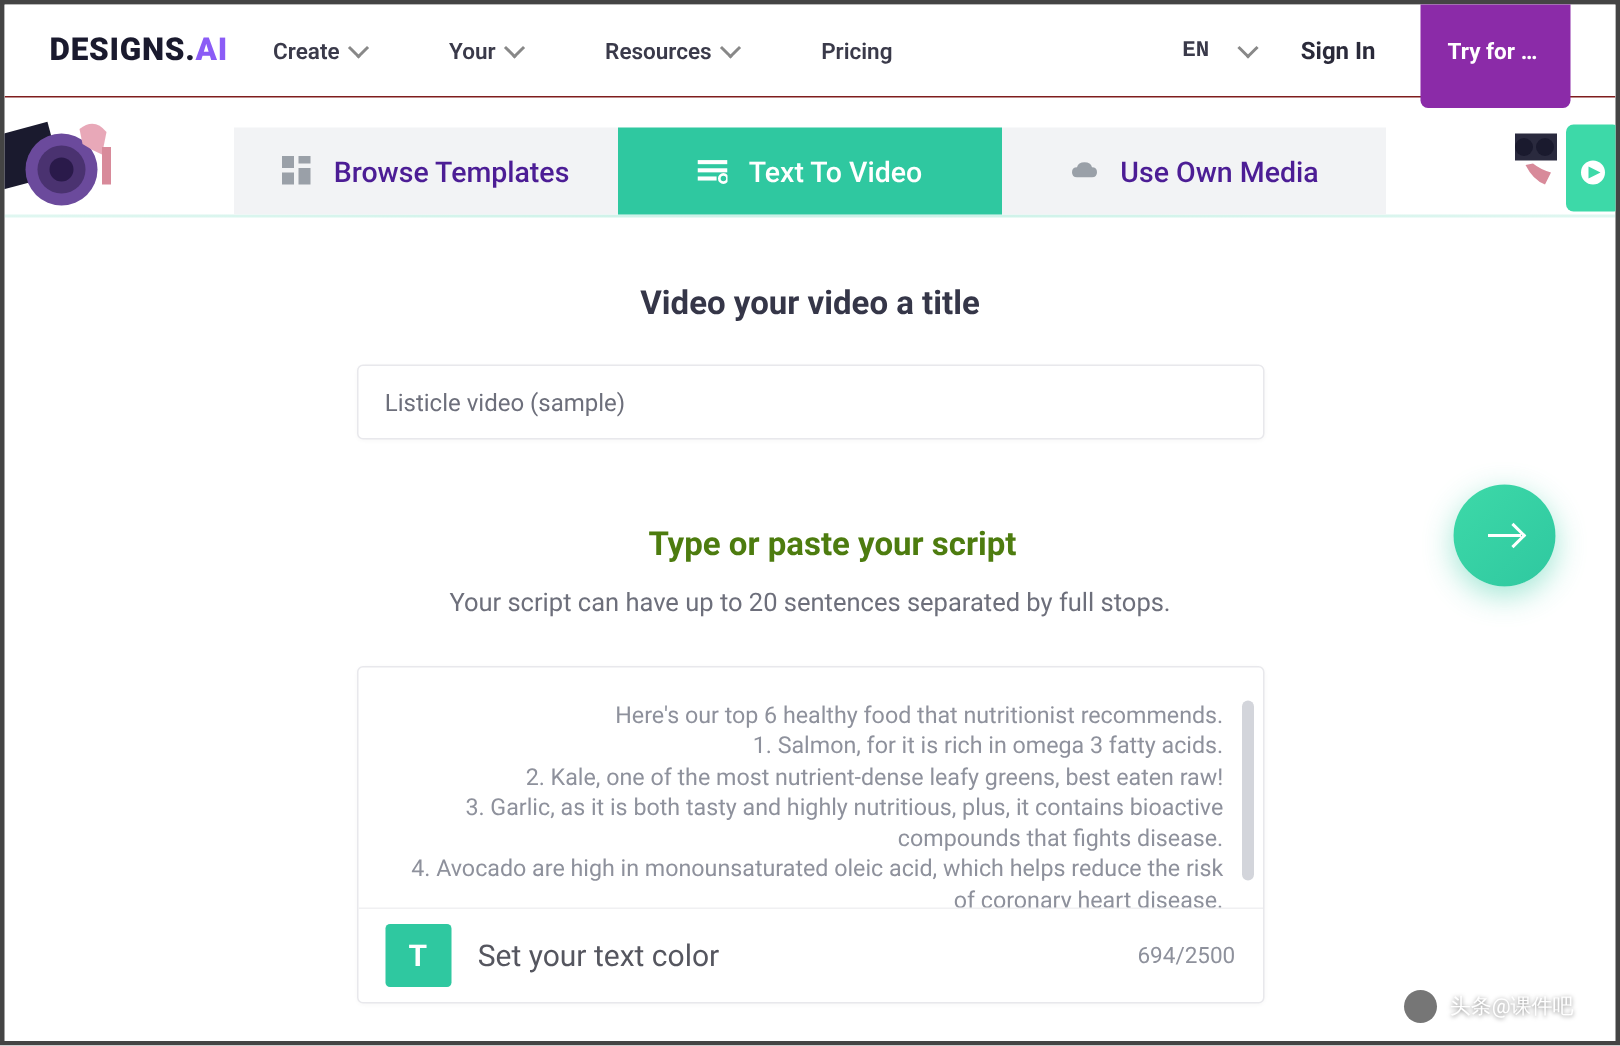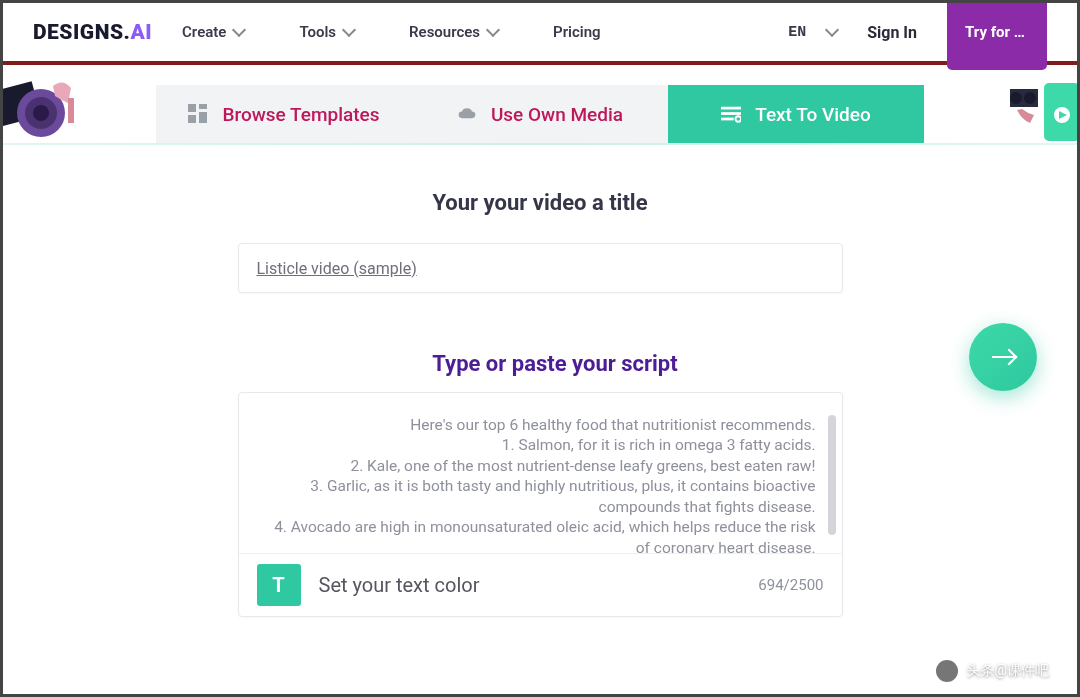--- a/index.html
+++ b/index.html
@@ -18,21 +18,21 @@
   background: white;
   position: relative;
   overflow: hidden;
 }
 .header {
   display: flex;
   align-items: center;
   height: 62px;
   padding: 0 30px;
   background: #fff;
-  border-bottom: 4px solid #7f1d1d;
+  border-bottom: 1px solid #7f1d1d;
   justify-content: center;
 }
 .logo {
   font-weight: 900;
   font-size: 21px;
   letter-spacing: 0.5px;
   color: #1a1a2e;
   margin-right: 30px;
 }
 .logo .accent { color: #8b5cf6; }
@@ -95,21 +95,21 @@
   margin-top: 20px;
 }
 .tab {
   display: flex;
   align-items: center;
   justify-content: center;
   gap: 14px;
   width: 256px;
   height: 58px;
   background: #f2f3f5;
-  color: #be185d;
+  color: #4c1d95;
   font-size: 19px;
   font-weight: 500;
   cursor: pointer;
 }
 .tab.active {
   background: #2fc8a0;
   color: #fff;
 }
 .tab-icon { width: 20px; height: 20px; display: inline-flex; align-items: center; justify-content: center; }
 
@@ -135,26 +135,25 @@
   margin: 0 auto;
   background: #fff;
   border: 1px solid #e8e8ec;
   border-radius: 4px;
   box-shadow: 0 1px 3px rgba(0,0,0,0.03);
   padding: 0 18px;
   font-size: 16px;
   color: #6d6f7b;
   display: flex;
   align-items: center;
-  text-decoration: underline;
 }
 .section-title2 {
   font-size: 22px;
   font-weight: 700;
-  color: #4c1d95;
+  color: #4d7c0f;
   margin-top: 58px;
   margin-bottom: 16px;
   margin-left: 30px;
 }
 .subtitle {
   font-size: 17px;
   color: #6d6f7b;
   margin-bottom: 32px;
 }
 .script-box {
@@ -263,21 +262,21 @@
 <div class="header">
   <div class="logo">
     <span>DESIGNS.</span><span class="accent">AI</span>
   </div>
   <div class="nav-menu">
     <div class="nav-item">
       <span>Create</span>
       <span class="chevron-down"></span>
     </div>
     <div class="nav-item">
-      <span>Tools</span>
+      <span>Your</span>
       <span class="chevron-down"></span>
     </div>
     <div class="nav-item">
       <span>Resources</span>
       <span class="chevron-down"></span>
     </div>
     <div class="nav-item">
       <span>Pricing</span>
     </div>
   </div>
@@ -318,49 +317,50 @@
     <span class="tab-icon">
       <svg width="20" height="20" viewBox="0 0 20 20">
             <rect x="0" y="0" width="8" height="8" fill="#9aa0a8"></rect>
             <rect x="11" y="0" width="8" height="5" fill="#9aa0a8"></rect>
             <rect x="11" y="8" width="8" height="11" fill="#9aa0a8"></rect>
             <rect x="0" y="11" width="8" height="8" fill="#9aa0a8"></rect>
           </svg>
     </span>
     <span>Browse Templates</span>
   </div>
-  <div class="tab">
-    <span class="tab-icon">
-      <svg width="24" height="18" viewBox="0 0 24 18">
-            <path d="M6 14 Q2 14 2 10 Q2 6 6 6 Q7 2 12 2 Q17 2 18 6 Q22 6 22 10 Q22 14 18 14 Z" fill="#9aa0a8"></path>
-          </svg>
-    </span>
-    <span>Use Own Media</span>
-  </div>
   <div class="tab active">
     <span class="tab-icon">
       <svg width="22" height="20" viewBox="0 0 22 20">
             <rect x="0" y="2" width="22" height="3" fill="#fff"></rect>
             <rect x="0" y="8" width="22" height="3" fill="#fff"></rect>
             <rect x="0" y="14" width="14" height="3" fill="#fff"></rect>
             <circle cx="19" cy="15.5" r="3" fill="none" stroke="#fff" stroke-width="2"></circle>
           </svg>
     </span>
     <span>Text To Video</span>
   </div>
+  <div class="tab">
+    <span class="tab-icon">
+      <svg width="24" height="18" viewBox="0 0 24 18">
+            <path d="M6 14 Q2 14 2 10 Q2 6 6 6 Q7 2 12 2 Q17 2 18 6 Q22 6 22 10 Q22 14 18 14 Z" fill="#9aa0a8"></path>
+          </svg>
+    </span>
+    <span>Use Own Media</span>
+  </div>
 </div>
 <div class="divider"></div>
 
 <div class="content">
-  <div class="section-title">Your your video a title</div>
+  <div class="section-title">Video your video a title</div>
   <div class="title-input">
     <span>Listicle video (sample)</span>
   </div>
 
   <div class="section-title2">Type or paste your script</div>
+  <div class="subtitle">Your script can have up to 20 sentences separated by full stops.</div>
 
   <div class="script-box">
     <div class="script-textarea" style="white-space: pre-wrap;">Here's our top 6 healthy food that nutritionist recommends.
 1. Salmon, for it is rich in omega 3 fatty acids.
 2. Kale, one of the most nutrient-dense leafy greens, best eaten raw!
 3. Garlic, as it is both tasty and highly nutritious, plus, it contains bioactive compounds that fights disease.
 4. Avocado are high in monounsaturated oleic acid, which helps reduce the risk of coronary heart disease.
 5. Dark chocolate and cocoa are very high in minerals and antioxidants - it helps to</div>
     <div class="color-row">
       <div class="color-swatch">T</div>

